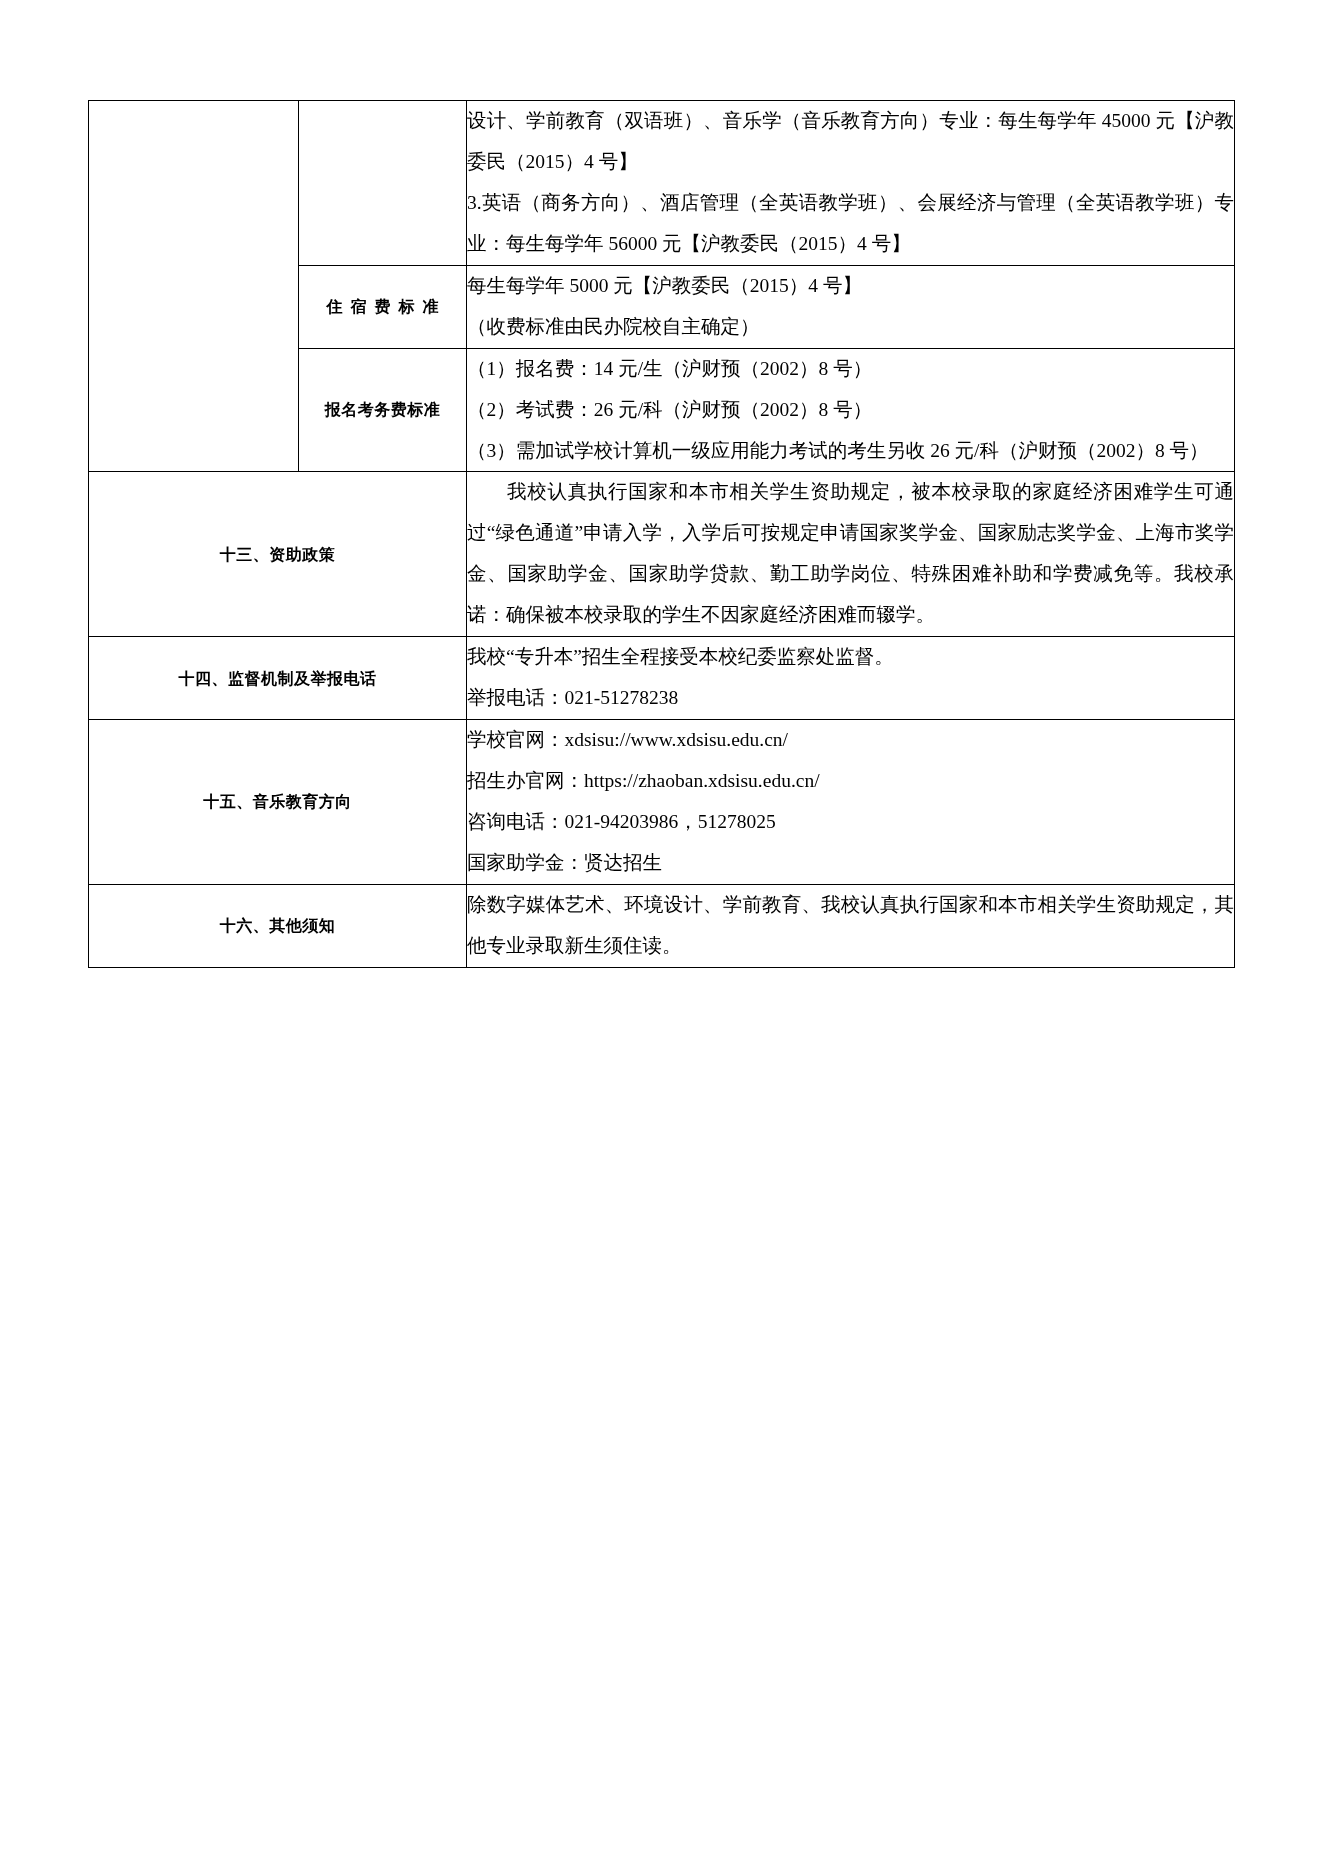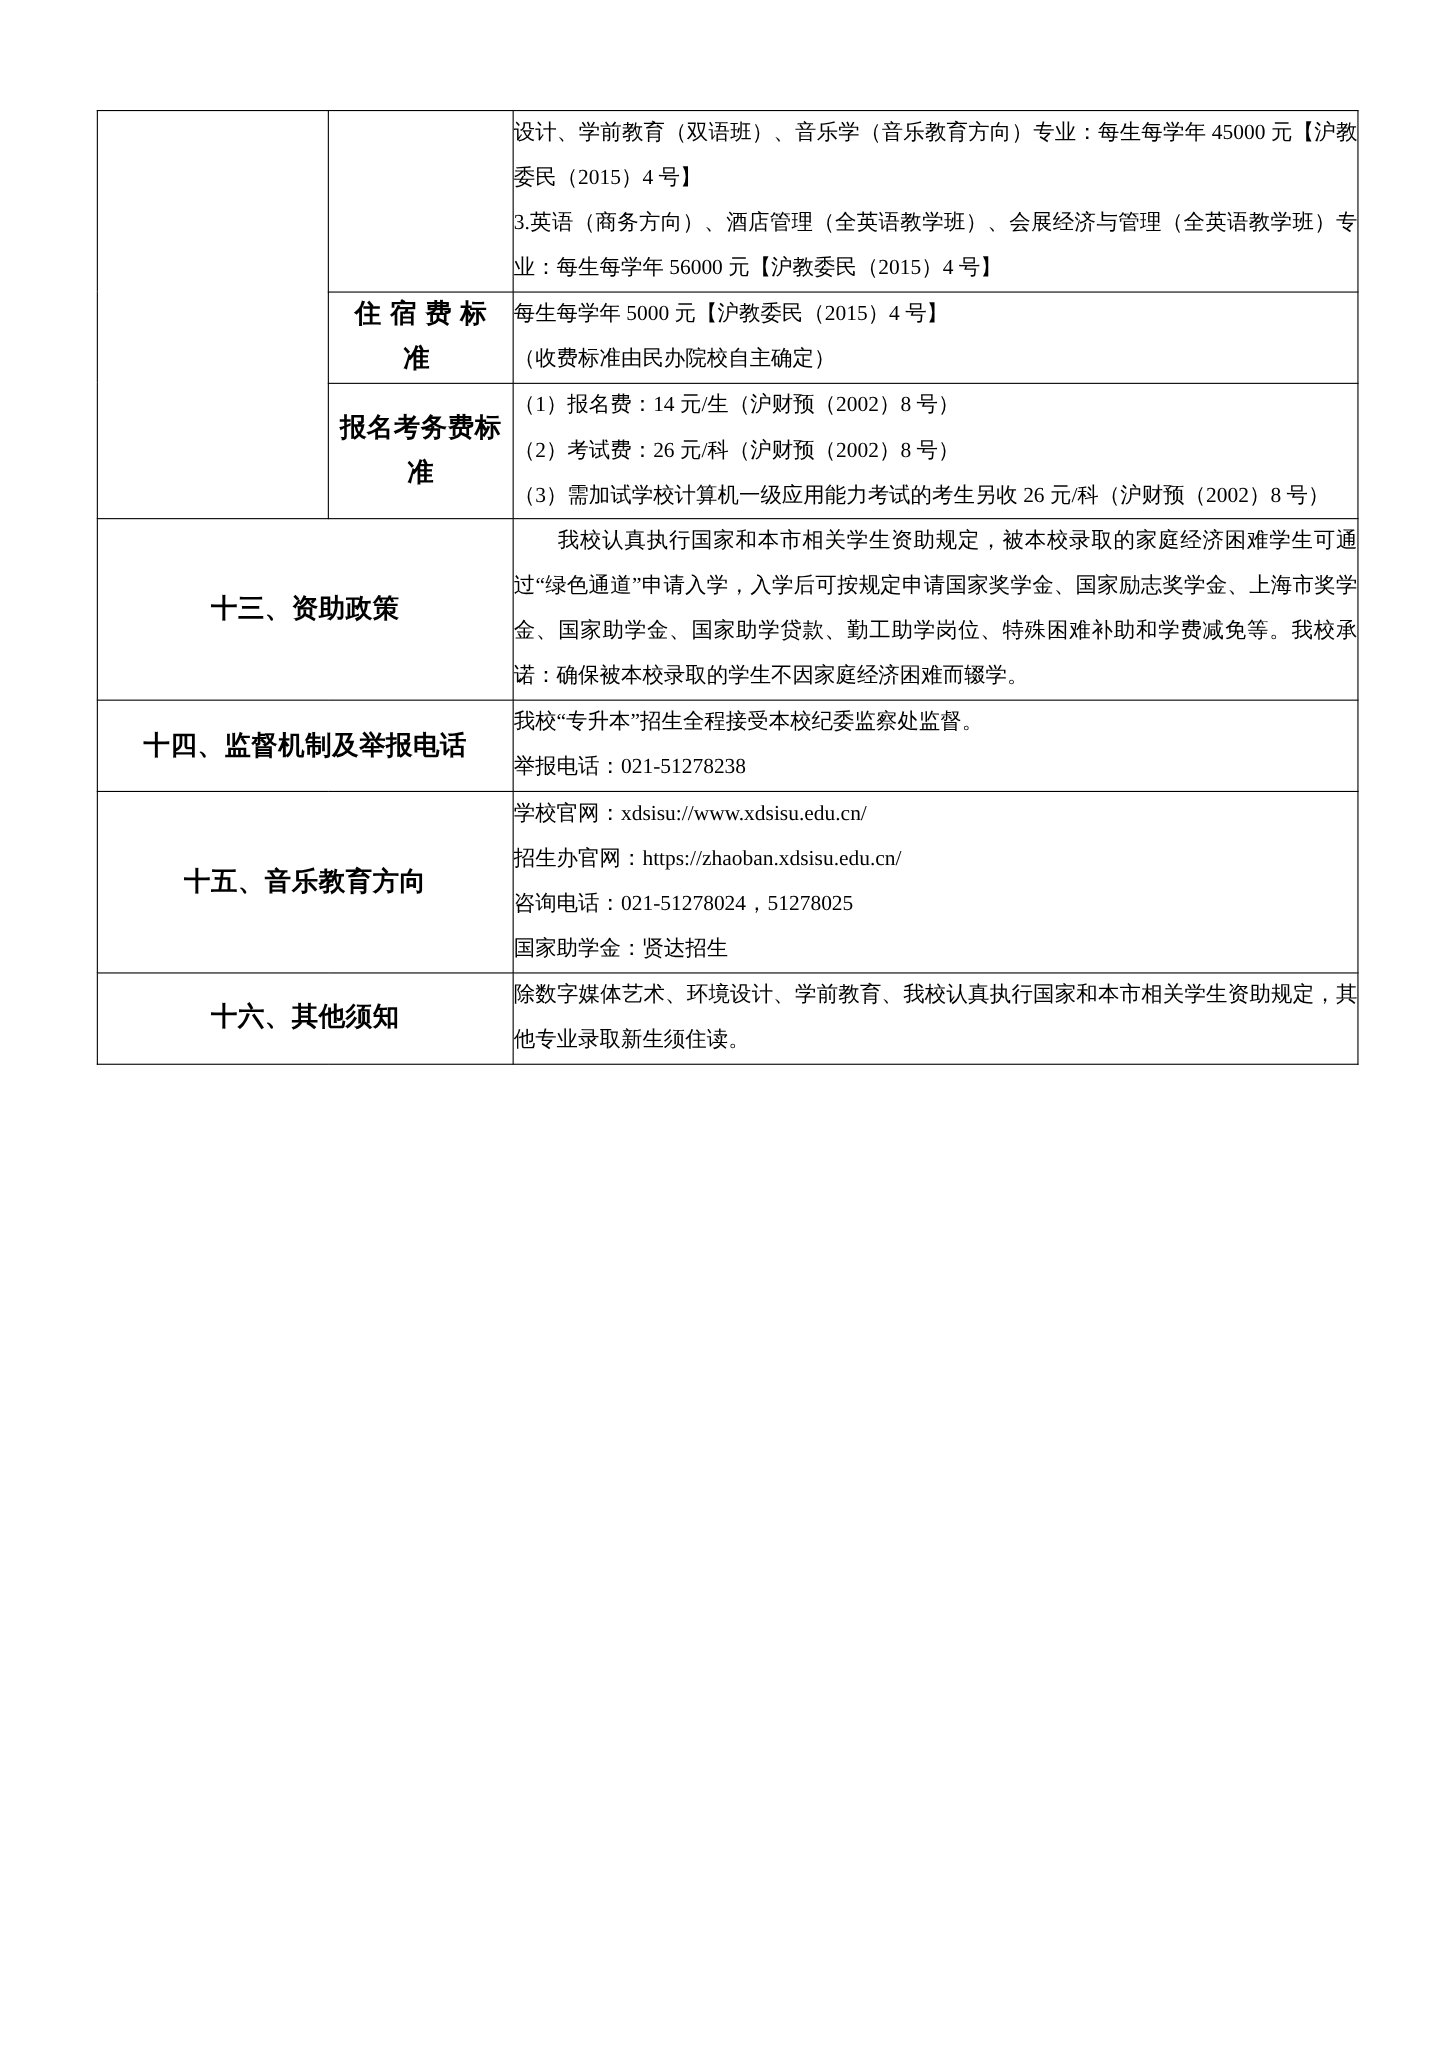--- a/index.html
+++ b/index.html
@@ -30,21 +30,21 @@
     vertical-align: middle;
     padding: 0;
   }
   
   col.c1 { width: 210px; }
   col.c2 { width: 168px; }
   col.c3 { width: 768px; }
 
   .cell-label {
     text-align: center;
-    font-size: 24px;
+    font-size: 16px;
     font-weight: bold;
     letter-spacing: 0.5px;
     line-height: 1.7;
     padding: 10px 6px;
   }
   .cell-label.spaced {
     letter-spacing: 8px;
     text-indent: 8px;
   }
   .cell-body {
@@ -111,21 +111,21 @@
           <p>我校“专升本”招生全程接受本校纪委监察处监督。</p>
           <p>举报电话：021-51278238</p>
         </td>
       </tr>
 
       <tr>
         <td class="cell-label" colspan="2">十五、音乐教育方向</td>
         <td class="cell-body">
           <p>学校官网：xdsisu://www.xdsisu.edu.cn/</p>
           <p>招生办官网：https://zhaoban.xdsisu.edu.cn/</p>
-          <p>咨询电话：021-51278024，51278025</p>
+          <p>咨询电话：021-94203986，51278025</p>
           <p>国家助学金：贤达招生</p>
         </td>
       </tr>
 
       <tr>
         <td class="cell-label" colspan="2">十六、其他须知</td>
         <td class="cell-body">
           <p>除数字媒体艺术、环境设计、学前教育、我校认真执行国家和本市相关学生资助规定，其他专业录取新生须住读。</p>
         </td>
       </tr>

